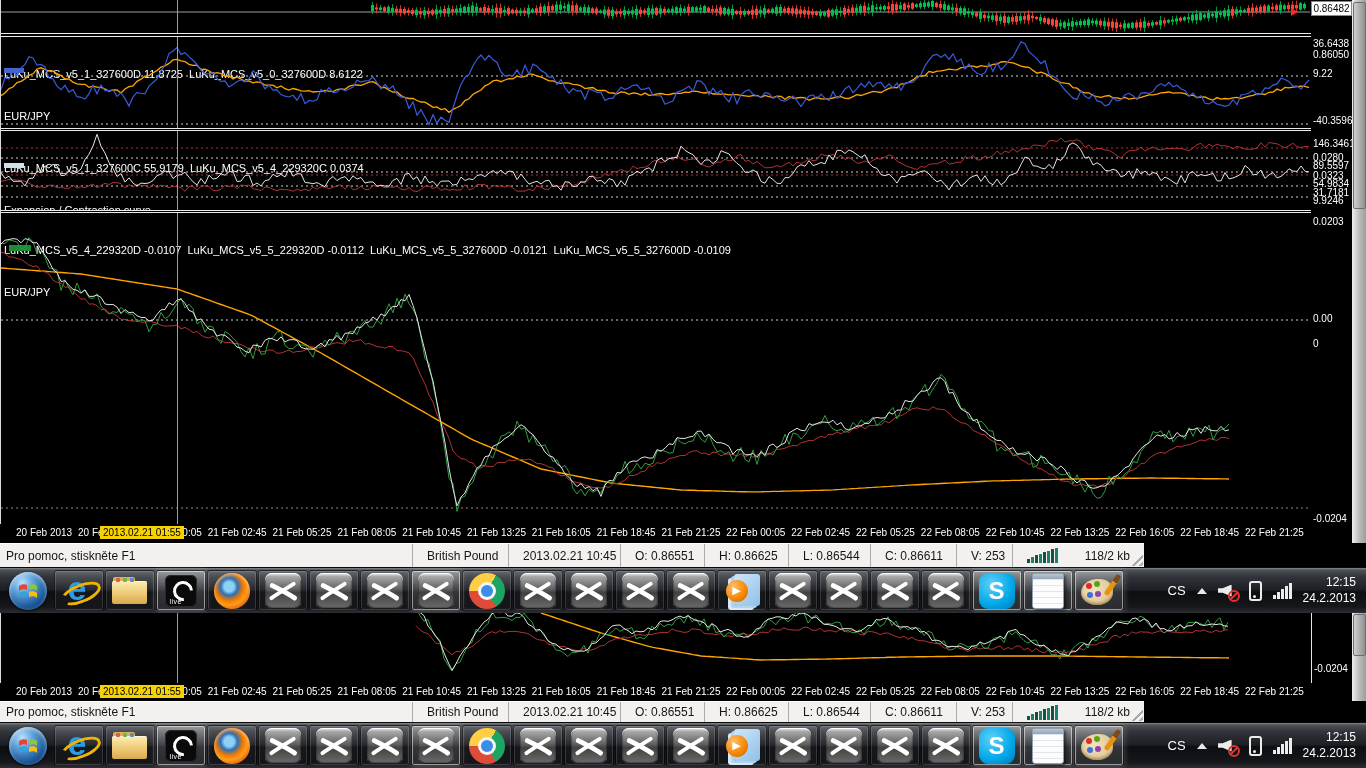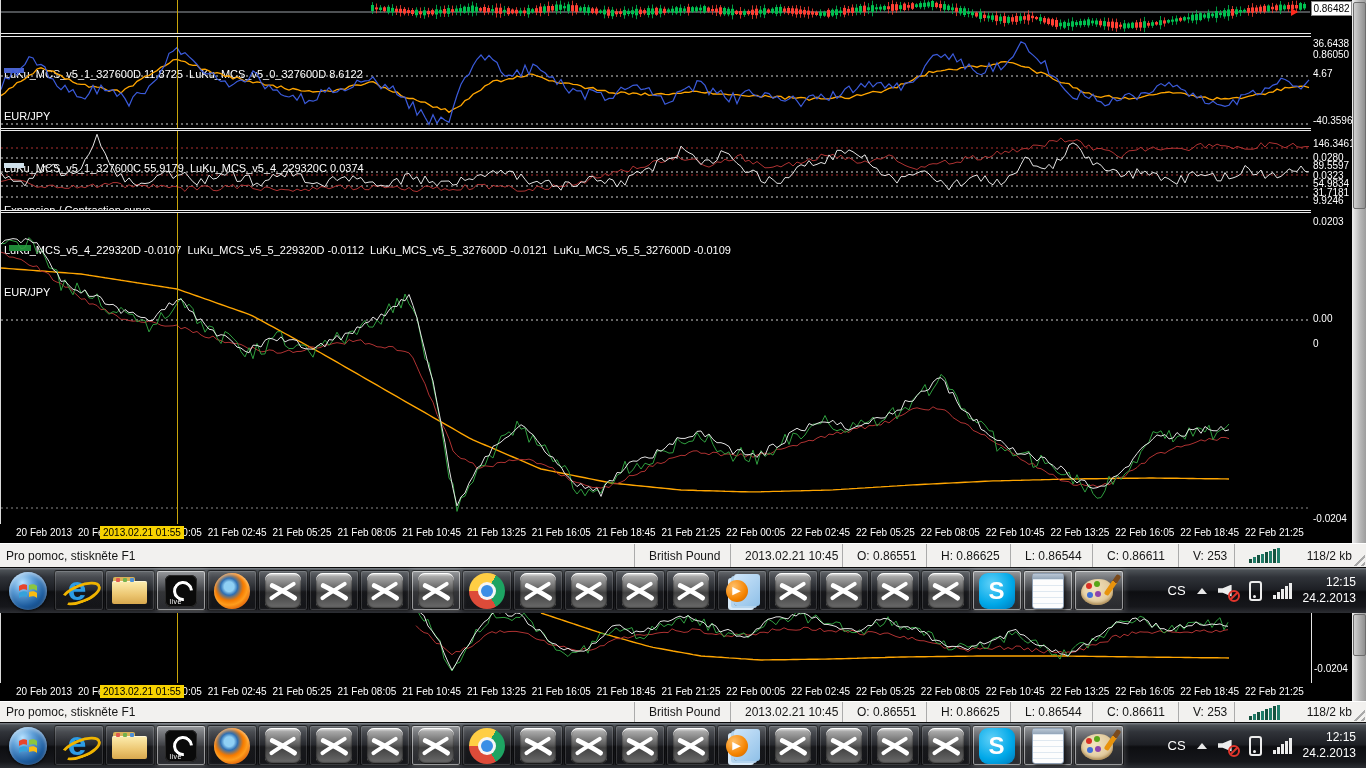--- a/index.html
+++ b/index.html
@@ -27,21 +27,21 @@
     border-bottom:4px solid transparent;border-left:7px solid #ff2a1e;z-index:3;}
   .vscroll{position:absolute;left:1352px;top:0;width:14px;background:linear-gradient(90deg,#efefef,#b9b9b9 55%,#9d9d9d);}
   .vthumb{position:absolute;left:1px;width:11px;background:linear-gradient(90deg,#cfcfcf,#8f8f8f);border:1px solid #6e6e6e;border-radius:2px;}
   
   .timeaxis{position:absolute;left:0;width:1352px;height:19px;background:#000;color:#fff;}
   .ta-row{display:flex;justify-content:space-between;width:1288px;padding:3px 4px 0 16px;}
   .ta-row span{font-size:10px;white-space:nowrap;}
   .ta-tip{position:absolute;left:100px;top:2px;background:#f7d200;color:#000;font-size:10px;
     padding:1px 3px;white-space:nowrap;z-index:5;}
   
-  .statusbar{position:absolute;left:0;width:1366px;background:#f2f1ef;border-top:1px solid #fff;
+  .statusbar{position:absolute;left:0;width:1144px;background:#f2f1ef;border-top:1px solid #fff;
     color:#151515;font-size:12px;display:flex;align-items:center;box-sizing:border-box;}
   .sb-help{flex:1;padding-left:6px;}
   .sb-sec{border-left:1px solid #ababab;height:100%;display:flex;align-items:center;
     padding:0 14px;box-sizing:border-box;white-space:nowrap;}
   .sb-bars{display:flex;align-items:flex-end;gap:1px;height:15px;}
   .sb-bars i{display:block;width:3px;background:#1f7d6a;}
   .sb-bars i:nth-child(odd){background:#14523f;}
   .grip{position:absolute;right:1px;bottom:1px;width:15px;height:15px;
     background:repeating-linear-gradient(135deg,transparent 0 3px,#a9a9a9 3px 5px);
     clip-path:polygon(100% 0,100% 100%,0 100%);}
@@ -682,21 +682,21 @@
           </svg>
       </div>
 
       <div class="vline-y" style="left:176px;height:524px;"></div>
     </div>
 
     <div class="gutter">
       <div class="pricebox">0.86482</div>
       <div class="gl" style="top:25px;margin-top:24px;">0.86050</div>
       <div class="gl" style="top:38px;">36.6438</div>
-      <div class="gl" style="top:68px;">4.67</div>
+      <div class="gl" style="top:68px;">9.22</div>
       <div class="gl" style="top:115px;">-40.3596</div>
       <div class="gl" style="top:138px;">146.3461</div>
       <div class="gl" style="top:152px;">0.0280</div>
       <div class="gl" style="top:160px;">89.5597</div>
       <div class="gl" style="top:170px;">0.0323</div>
       <div class="gl" style="top:178px;">54.9834</div>
       <div class="gl" style="top:187px;">31.7181</div>
       <div class="gl" style="top:195px;">9.9246</div>
       <div class="gl" style="top:216px;">0.0203</div>
       <div class="gl" style="top:313px;">0.00</div>

